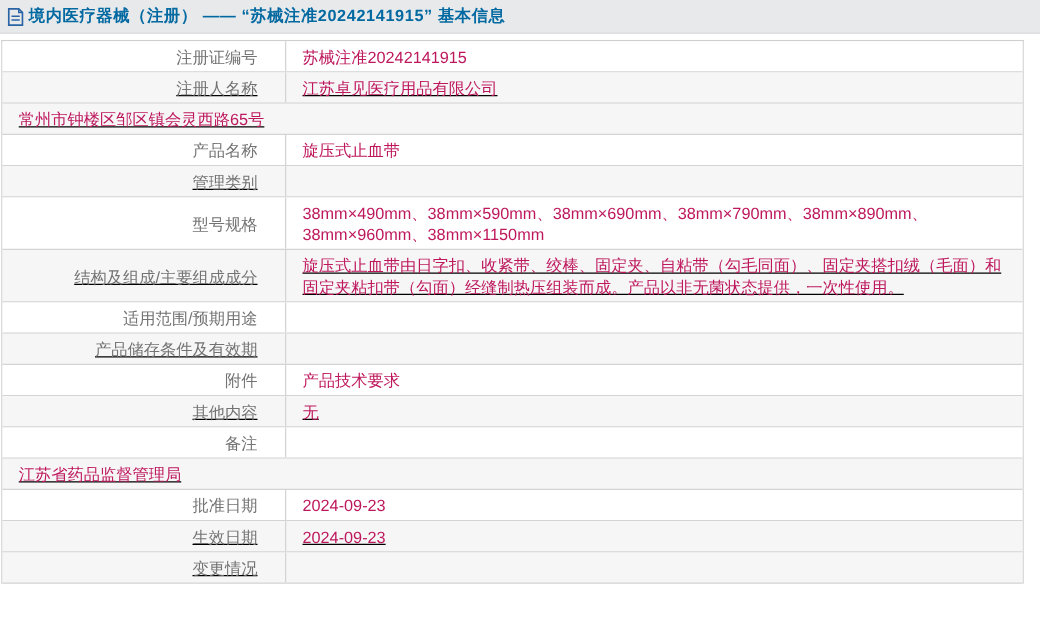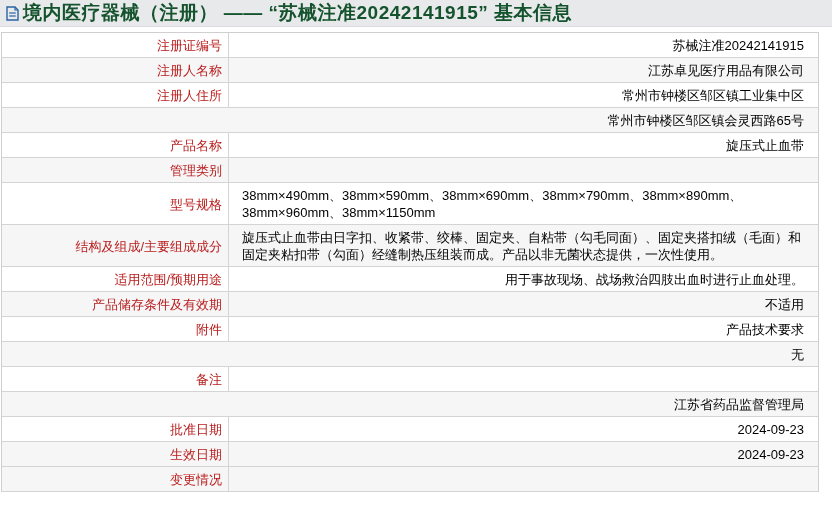--- a/index.html
+++ b/index.html
@@ -18,60 +18,59 @@
     padding-left: 6px;
     border-bottom: 1px solid #dcdcde;
   }
   .title-bar .doc-icon {
     width: 13px; height: 15px;
     margin-right: 4px;
     flex: 0 0 auto;
     display: inline-block;
   }
   .title-text {
-    color: #14532d;
-    font-size: 19px;
+    color: #0369a1;
+    font-size: 13px;
     font-weight: bold;
     letter-spacing: 0.5px;
     white-space: nowrap;
   }
   .table-wrap {
     margin: 5px 13px 0 1px;
     border: 1px solid #cfcfcf;
     border-bottom: none;
   }
   .row {
     display: flex;
     background: #ffffff;
     border-bottom: 1px solid #d4d4d4;
     min-height: 24px;
   }
-  .row.alt { background: #f6f6f7; }
+  .row.alt { background: #f6f6f7; text-decoration: underline; }
   .cell-label {
     width: 227px;
     flex: 0 0 227px;
     border-right: 1px solid #d4d4d4;
     text-align: right;
-    padding: 4px 6px 3px 4px;
-    color: #b91c1c;
+    padding: 4px 22px 3px 4px;
+    color: #737373;
     font-size: 13px;
     line-height: 17px;
     display: flex;
     justify-content: flex-end;
     align-items: center;
   }
   .cell-value {
     flex: 1 1 auto;
     padding: 4px 14px 3px 13px;
-    color: #000000;
+    color: #be185d;
     font-size: 13px;
     line-height: 17px;
     display: flex;
     align-items: center;
-    justify-content: flex-end;
   }
   .cell-value .val { display: inline-block; }
 </style>
 </head>
 <body>
 
 <div class="title-bar">
   <span class="doc-icon">
     <svg width="13" height="15" viewBox="0 0 13 15">
       <path d="M1 1 h8 l3 3 v10 h-11 z" fill="none" stroke="#2a64a5" stroke-width="1.4"></path>
@@ -99,30 +98,20 @@
     <div class="cell-label">
 
       <span>注册人名称</span>
     </div>
     <div class="cell-value">
       <span class="val">江苏卓见医疗用品有限公司</span>
 
     </div>
   </div>
 
-  <div class="row">
-    <div class="cell-label">
-
-      <span>注册人住所</span>
-    </div>
-    <div class="cell-value">
-      <span class="val">常州市钟楼区邹区镇工业集中区</span>
-
-    </div>
-  </div>
 
   <div class="row alt">
     <div class="cell-value">
       <span class="val">常州市钟楼区邹区镇会灵西路65号</span>
 
     </div>
   </div>
 
   <div class="row">
     <div class="cell-label">
@@ -162,49 +151,45 @@
       <span class="val">旋压式止血带由日字扣、收紧带、绞棒、固定夹、自粘带（勾毛同面）、固定夹搭扣绒（毛面）和固定夹粘扣带（勾面）经缝制热压组装而成。产品以非无菌状态提供，一次性使用。</span>
 
     </div>
   </div>
 
   <div class="row">
     <div class="cell-label">
 
       <span>适用范围/预期用途</span>
     </div>
-    <div class="cell-value">
-      <span class="val">用于事故现场、战场救治四肢出血时进行止血处理。</span>
-
-    </div>
   </div>
 
   <div class="row alt">
     <div class="cell-label">
 
       <span>产品储存条件及有效期</span>
     </div>
-    <div class="cell-value">
-      <span class="val">不适用</span>
-
-    </div>
   </div>
 
   <div class="row">
     <div class="cell-label">
 
       <span>附件</span>
     </div>
     <div class="cell-value">
       <span class="val">产品技术要求</span>
 
     </div>
   </div>
 
   <div class="row alt">
+    <div class="cell-label">
+
+      <span>其他内容</span>
+    </div>
     <div class="cell-value">
       <span class="val">无</span>
 
     </div>
   </div>
 
   <div class="row">
     <div class="cell-label">
 
       <span>备注</span>

